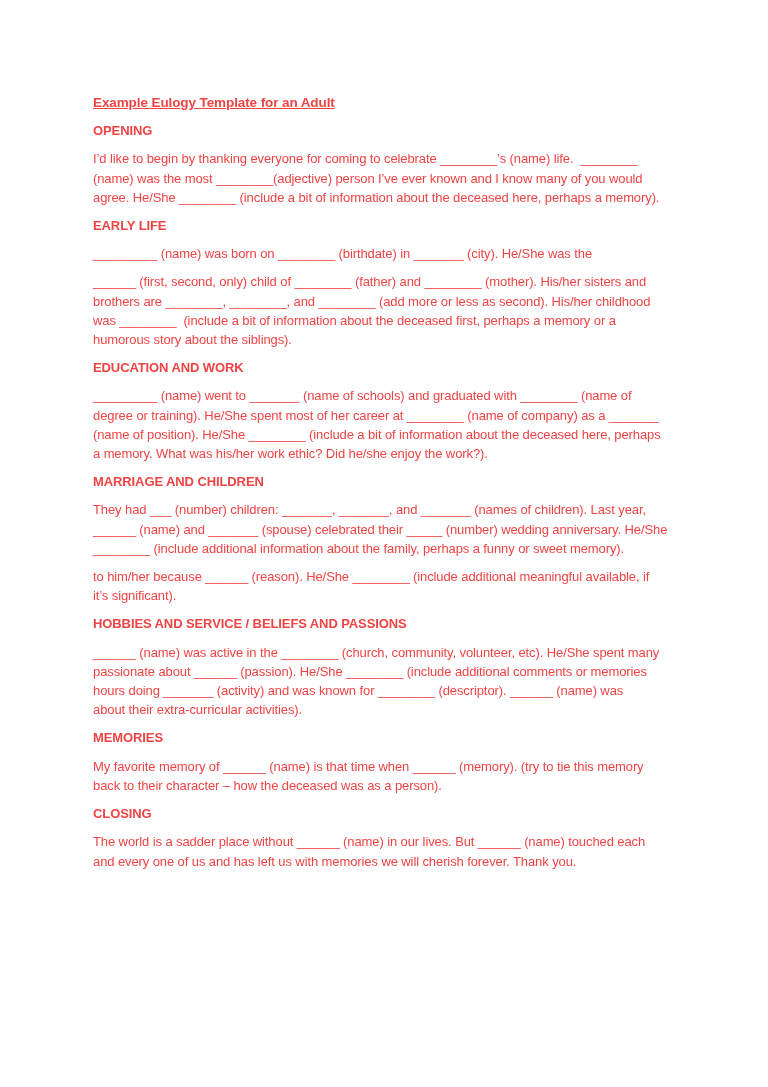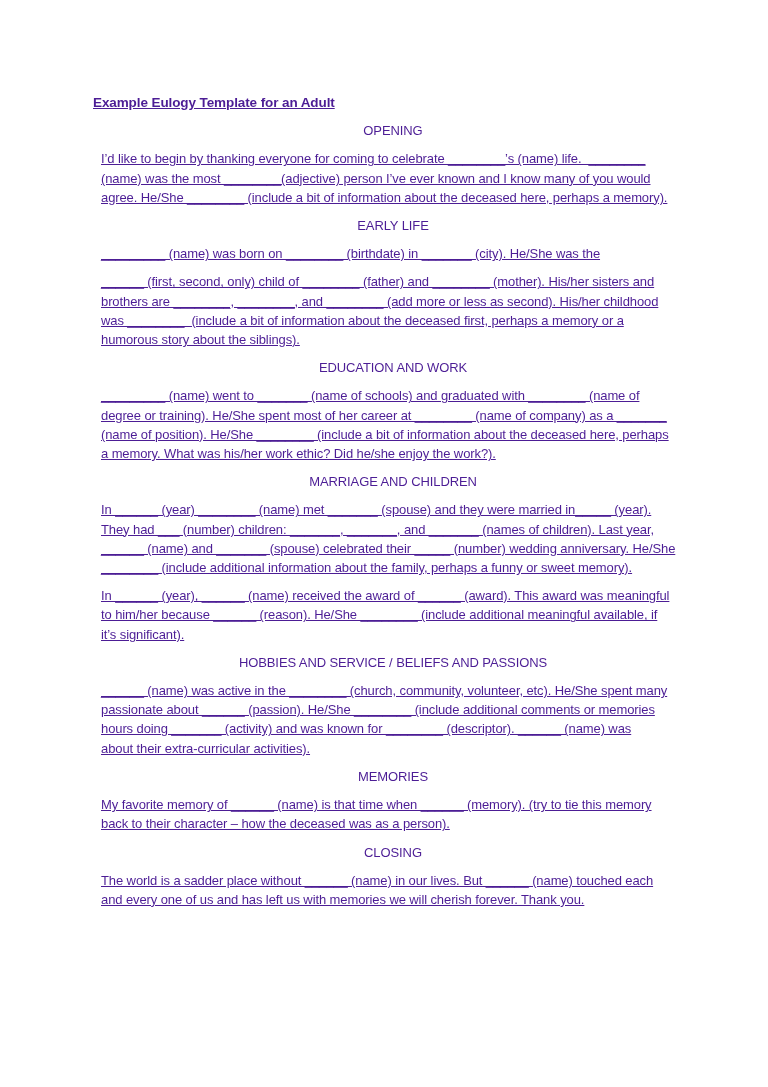--- a/index.html
+++ b/index.html
@@ -15,38 +15,36 @@
     overflow: hidden;
   }
   .content {
     position: absolute;
     left: 93px;
     top: 93px;
     width: 600px;
     font-family: "Liberation Sans", sans-serif;
     font-size: 13px;
     letter-spacing: -0.1px;
-    color: #4c1d95;
+    color: #ef4444;
   }
   .title {
     font-size: 13.5px;
     font-weight: bold;
     text-decoration: underline;
     line-height: 19.2px;
     margin: 0 0 9px 0;
   }
   .heading {
-    font-weight: normal;
+    font-weight: bold;
     line-height: 19.2px;
     margin: 0 0 9px 0;
-    text-align: center;
   }
   .para {
-    margin: 0 0 9px 8px;
-    text-decoration: underline;
+    margin: 0 0 9px 0;
   }
   .line {
     line-height: 19.2px;
     white-space: pre;
   }
 </style>
 </head>
 <body>
 
 <div class="page">
@@ -71,27 +69,25 @@
         </div>
         <div class="heading">EDUCATION AND WORK</div>
         <div class="para">
           <div class="line">_________ (name) went to _______ (name of schools) and graduated with ________ (name of</div>
           <div class="line">degree or training). He/She spent most of her career at ________ (name of company) as a _______</div>
           <div class="line">(name of position). He/She ________ (include a bit of information about the deceased here, perhaps</div>
           <div class="line">a memory. What was his/her work ethic? Did he/she enjoy the work?).</div>
         </div>
         <div class="heading">MARRIAGE AND CHILDREN</div>
         <div class="para">
-          <div class="line">In ______ (year) ________ (name) met _______ (spouse) and they were married in_____ (year).</div>
           <div class="line">They had ___ (number) children: _______, _______, and _______ (names of children). Last year,</div>
           <div class="line">______ (name) and _______ (spouse) celebrated their _____ (number) wedding anniversary. He/She</div>
           <div class="line">________ (include additional information about the family, perhaps a funny or sweet memory).</div>
         </div>
         <div class="para">
-          <div class="line">In ______ (year), ______ (name) received the award of ______ (award). This award was meaningful</div>
           <div class="line">to him/her because ______ (reason). He/She ________ (include additional meaningful available, if</div>
           <div class="line">it’s significant).</div>
         </div>
         <div class="heading">HOBBIES AND SERVICE / BELIEFS AND PASSIONS</div>
         <div class="para">
           <div class="line">______ (name) was active in the ________ (church, community, volunteer, etc). He/She spent many</div>
           <div class="line">passionate about ______ (passion). He/She ________ (include additional comments or memories</div>
           <div class="line">hours doing _______ (activity) and was known for ________ (descriptor). ______ (name) was</div>
           <div class="line">about their extra-curricular activities).</div>
         </div>

